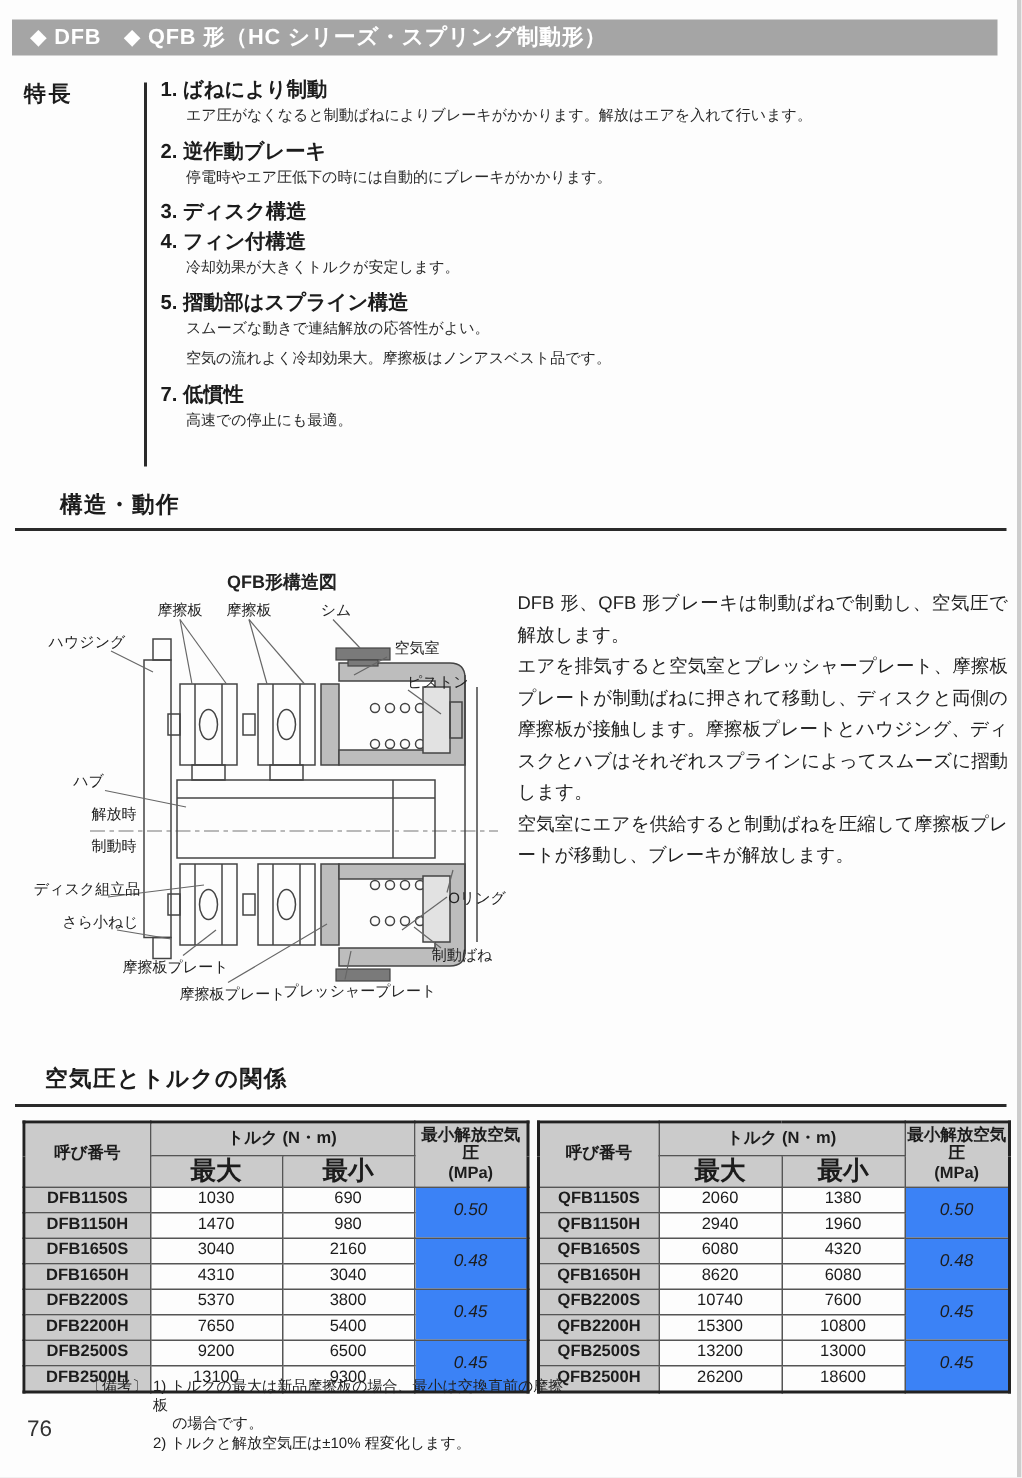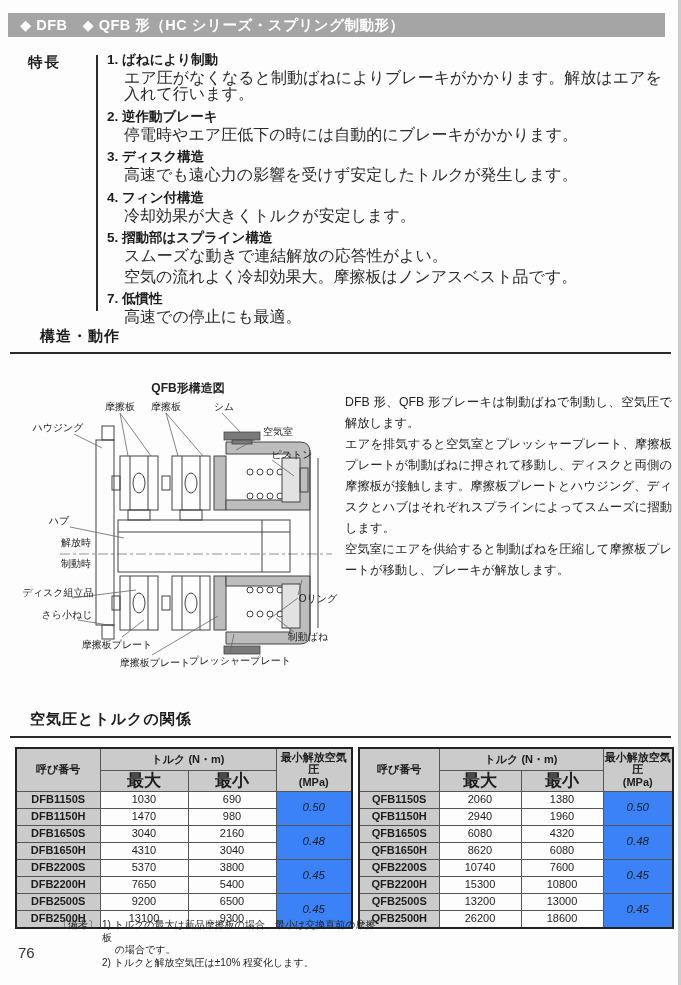--- a/index.html
+++ b/index.html
@@ -12,25 +12,25 @@
   .abs{position:absolute;}
 
   
   .header-bar{
     left:8px;top:13px;width:657px;height:24px;background:#a5a5a5;
     color:#ffffff;font-weight:bold;font-size:14.5px;line-height:24px;
     padding-left:12px;box-sizing:border-box;letter-spacing:.5px;
   }
 
   
-  .feat-label{left:28px;top:53px;font-size:14.5px;font-weight:bold;letter-spacing:2px;}
+  .feat-label{left:16px;top:53px;font-size:14.5px;font-weight:bold;letter-spacing:2px;}
   .feat-vline{left:96px;top:55px;width:2px;height:256px;background:#2a2a2a;}
   .feat-list{left:107px;top:50px;width:566px;}
   .feat-item .t{font-size:13.5px;font-weight:bold;line-height:20px;}
-  .feat-item .b{font-size:16px;line-height:16px;padding-left:17px;margin-bottom:4.5px;color:#2a2a2a;}
+  .feat-item .b{font-size:10px;line-height:16px;padding-left:17px;margin-bottom:4.5px;color:#2a2a2a;}
 
   
   .sec-head{font-size:15px;font-weight:bold;letter-spacing:1px;}
   .sec-rule{height:2px;background:#2a2a2a;}
 
   
   .diagram{left:10px;top:380px;width:336px;height:305px;}
   .desc{left:345px;top:392px;width:327px;font-size:12.3px;line-height:21px;color:#222;text-align:justify;}
   .desc p{margin:0;}
 
@@ -76,21 +76,20 @@
     <div class="feat-item">
       <div class="t">1. ばねにより制動</div>
       <div class="b">エア圧がなくなると制動ばねによりブレーキがかかります。解放はエアを入れて行います。</div>
     </div>
     <div class="feat-item">
       <div class="t">2. 逆作動ブレーキ</div>
       <div class="b">停電時やエア圧低下の時には自動的にブレーキがかかります。</div>
     </div>
     <div class="feat-item">
       <div class="t">3. ディスク構造</div>
-      <div class="b">高速でも遠心力の影響を受けず安定したトルクが発生します。</div>
     </div>
     <div class="feat-item">
       <div class="t">4. フィン付構造</div>
       <div class="b">冷却効果が大きくトルクが安定します。</div>
     </div>
     <div class="feat-item">
       <div class="t">5. 摺動部はスプライン構造</div>
       <div class="b">スムーズな動きで連結解放の応答性がよい。</div>
     </div>
     <div class="feat-item">

